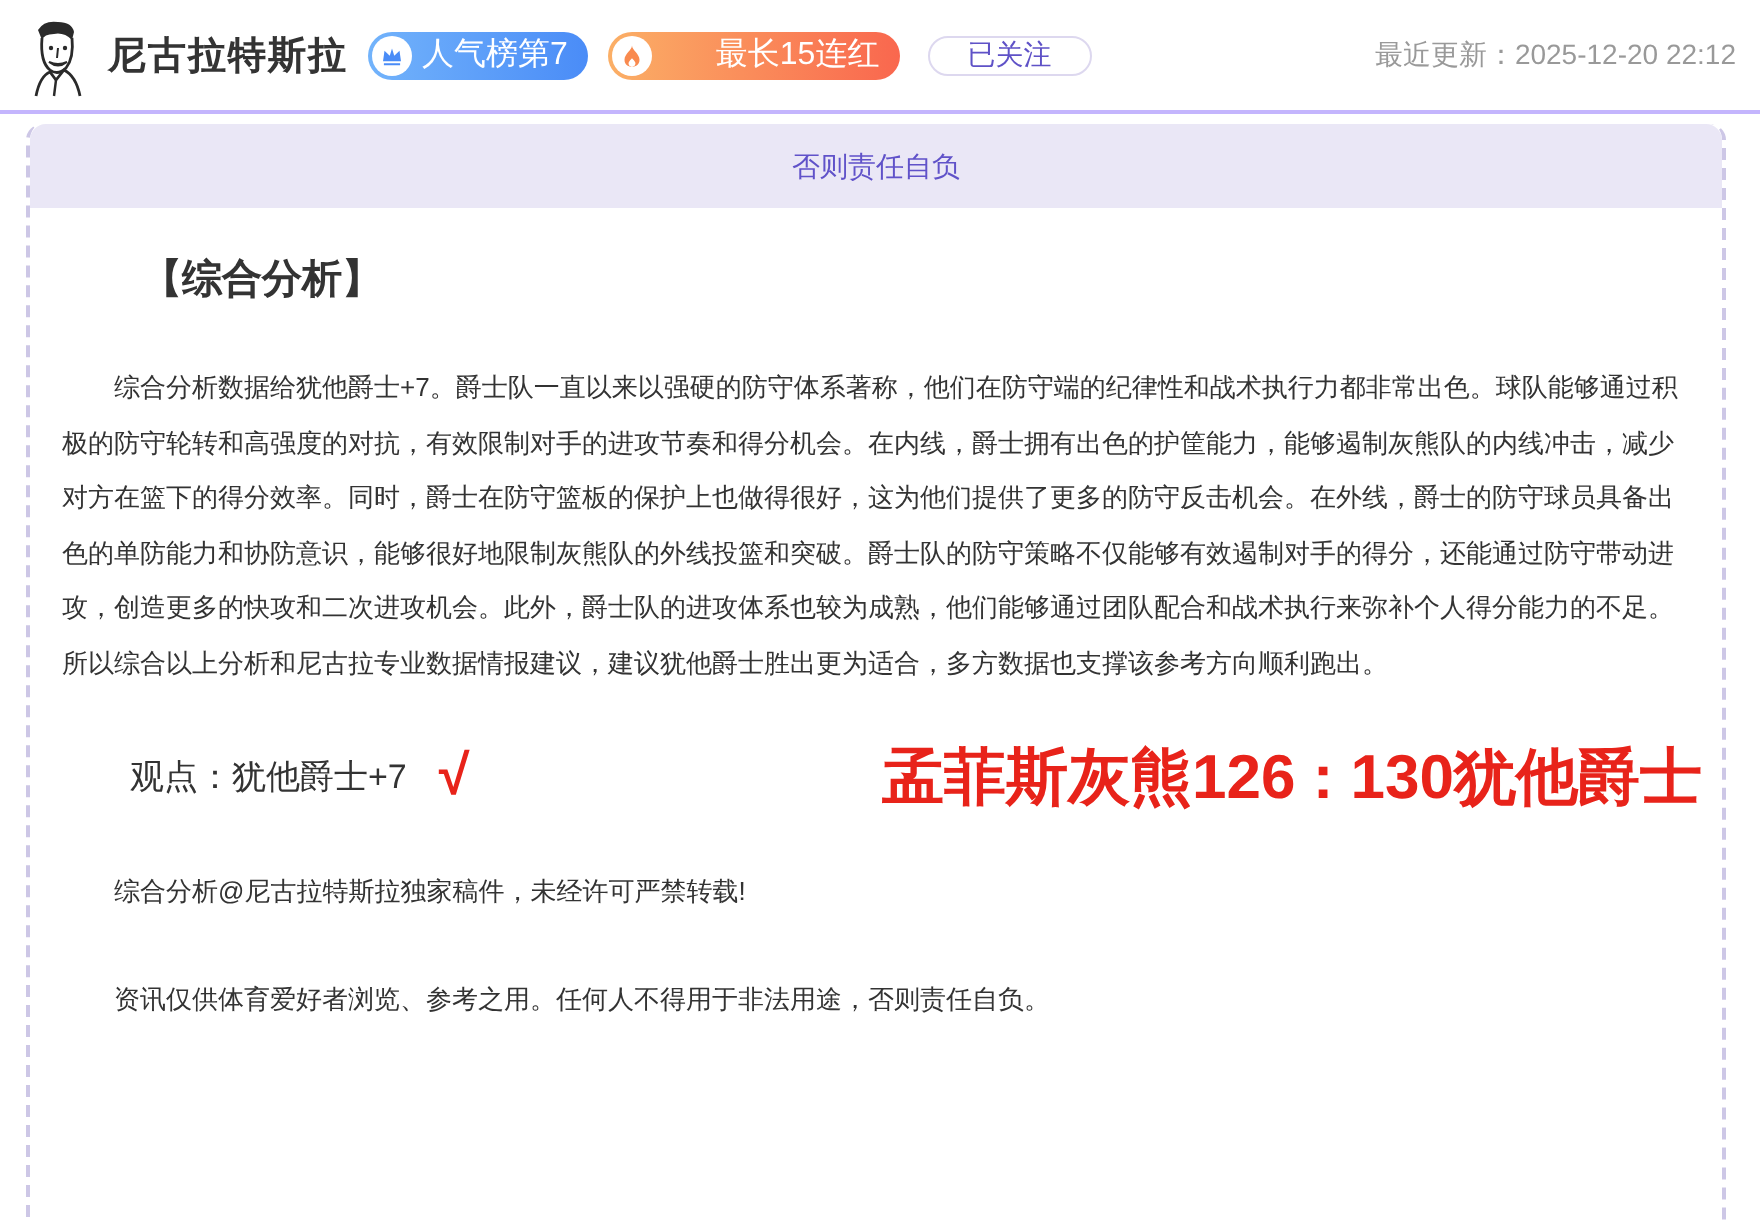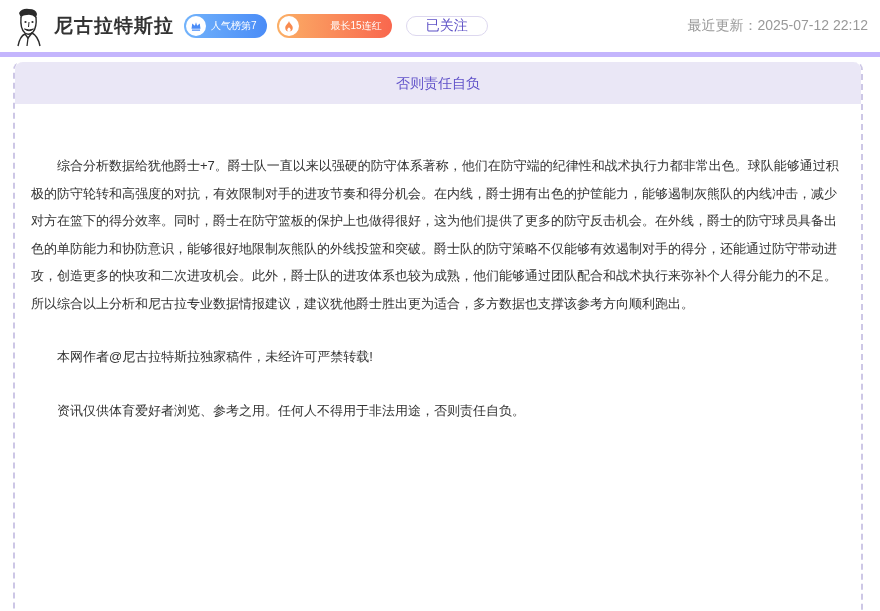--- a/index.html
+++ b/index.html
@@ -7,28 +7,28 @@
   body {
     width: 880px; height: 611px; overflow: hidden;
     background: #fff; color: #333;
     font-family: "Liberation Sans", "DejaVu Sans", sans-serif;
   }
 
   
   .hdr {
     display: flex; align-items: center;
     height: 57px; padding: 0 12px 0 8px;
-    border-bottom: 5px solid #c4b5fd; background: #fff;
+    border-bottom: 2px solid #c4b5fd; background: #fff;
   }
   .avatar { width: 40px; height: 44px; flex: 0 0 auto; margin-top: 2px; }
   .name { font-size: 19px; font-weight: bold; margin: 0 0 0 6px; color: #333; letter-spacing: 1px; }
   .badge {
     display: inline-flex; align-items: center; gap: 5px;
     height: 24px; border-radius: 13px; padding: 0 10px 0 2px;
-    margin-left: 10px; color: #fff; font-size: 10px; white-space: nowrap;
+    margin-left: 10px; color: #fff; font-size: 16px; white-space: nowrap;
   }
   .badge-blue   { background: linear-gradient(90deg, var(--badge-blue-start), var(--badge-blue-end)); }
   .badge-orange { background: linear-gradient(90deg, var(--badge-orange-start), var(--badge-orange-end)); gap: 32px; }
   .bicon {
     width: 20px; height: 20px; border-radius: 50%; background: #fff;
     display: flex; align-items: center; justify-content: center; flex: 0 0 auto;
   }
   .follow {
     margin-left: 14px; height: 20px; padding: 0 19px;
     border: 1px solid #ddd8ef; border-radius: 16px; background: #fff;
@@ -97,29 +97,34 @@
     <span class="bicon">
       <svg width="12" height="12" viewBox="0 0 16 16">
           <path d="M8 1 C8 4 3 6.5 3 10.5 C3 13.6 5.2 15.2 8 15.2 C10.8 15.2 13 13.6 13 10.5 C13 6.5 8 4 8 1 Z M8 15.2 C6.4 15.2 5.4 13.9 5.8 12.4 C6.1 11.2 7.3 10.6 8 9.5 C8.7 10.6 9.9 11.2 10.2 12.4 C10.6 13.9 9.6 15.2 8 15.2 Z" fill="#f98a4f" fill-rule="evenodd"></path>
         </svg>
     </span>
     <span>最长15连红</span>
   </span>
 
   <button class="follow">已关注</button>
 
-  <span class="update">最近更新：2025-07-12 22:12</span>
+  <span class="update">最近更新：2025-12-20 22:12</span>
 </header>
 
 <main class="panel">
   <div class="banner">否则责任自负</div>
 
   <div class="content">
+    <p class="heading">【综合分析】</p>
 
     <p class="para">综合分析数据给犹他爵士+7。爵士队一直以来以强硬的防守体系著称，他们在防守端的纪律性和战术执行力都非常出色。球队能够通过积极的防守轮转和高强度的对抗，有效限制对手的进攻节奏和得分机会。在内线，爵士拥有出色的护筐能力，能够遏制灰熊队的内线冲击，减少对方在篮下的得分效率。同时，爵士在防守篮板的保护上也做得很好，这为他们提供了更多的防守反击机会。在外线，爵士的防守球员具备出色的单防能力和协防意识，能够很好地限制灰熊队的外线投篮和突破。爵士队的防守策略不仅能够有效遏制对手的得分，还能通过防守带动进攻，创造更多的快攻和二次进攻机会。此外，爵士队的进攻体系也较为成熟，他们能够通过团队配合和战术执行来弥补个人得分能力的不足。所以综合以上分析和尼古拉专业数据情报建议，建议犹他爵士胜出更为适合，多方数据也支撑该参考方向顺利跑出。</p>
 
+    <div class="viewpoint-row">
+      <p class="vp"><span>观点：犹他爵士+7</span><span class="check">√</span></p>
+      <span class="score">孟菲斯灰熊126 : 130犹他爵士</span>
+    </div>
 
 
-    <p class="para">本网作者@尼古拉特斯拉独家稿件，未经许可严禁转载!</p>
+    <p class="para">综合分析@尼古拉特斯拉独家稿件，未经许可严禁转载!</p>
 
     <p class="para">资讯仅供体育爱好者浏览、参考之用。任何人不得用于非法用途，否则责任自负。</p>
   </div>
 </main>
 
 </body></html>

